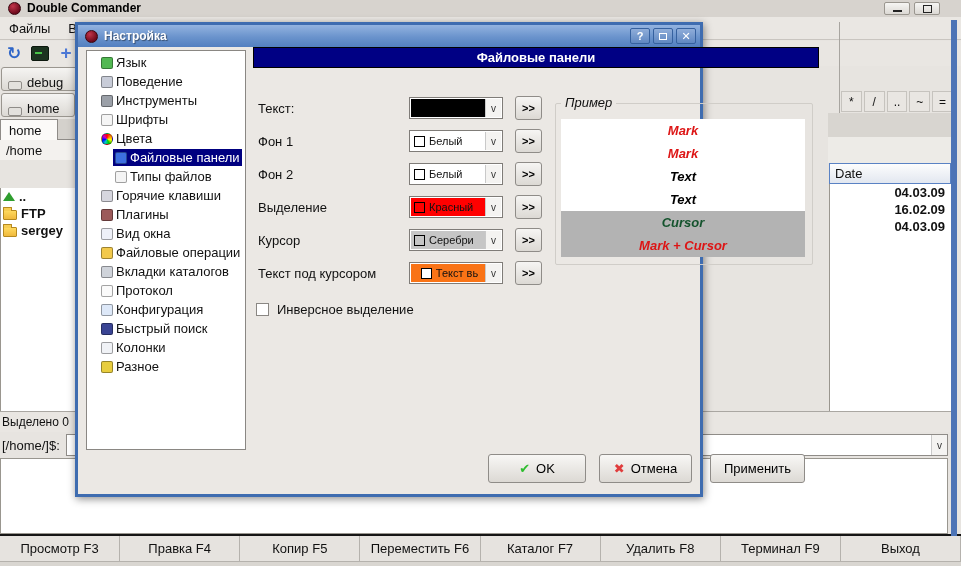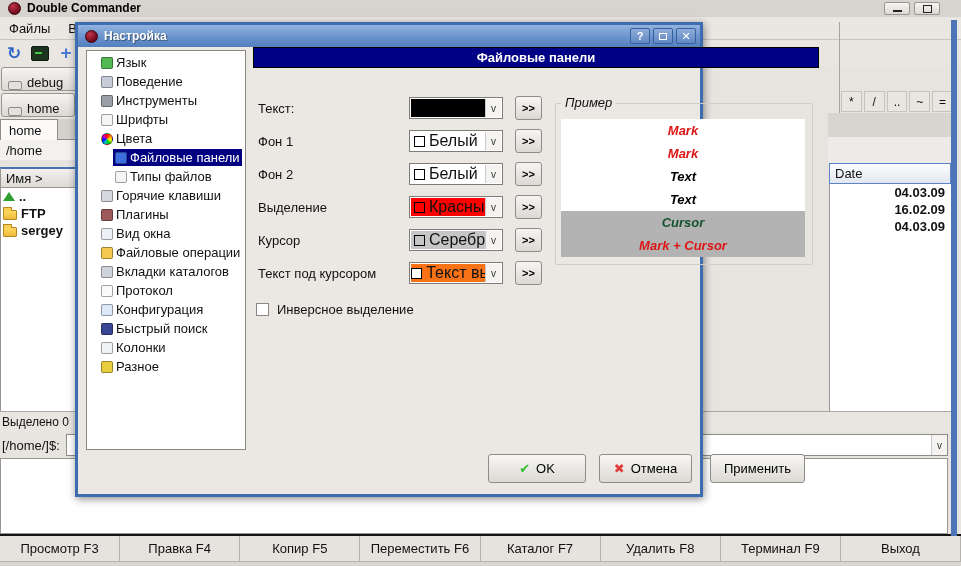--- a/index.html
+++ b/index.html
@@ -95,21 +95,21 @@
   .field-row:nth-child(1){top:50px;}
   .field-row:nth-child(2){top:83px;}
   .field-row:nth-child(3){top:116px;}
   .field-row:nth-child(4){top:149px;}
   .field-row:nth-child(5){top:182px;}
   .field-row:nth-child(6){top:215px;}
   .field-label{position:absolute;left:0;top:0;line-height:24px;}
   .combo{position:absolute;left:151px;top:0;width:94px;height:22px;background:#fff;border:1px solid #7f7c78;display:flex;padding:1px;}
   .combo .fill{flex:1;display:flex;align-items:center;padding-left:3px;gap:4px;overflow:hidden;}
   .swatch{width:11px;height:11px;border:1px solid #000;flex:none;}
-  .combo-text{font-size:16px;white-space:nowrap;}
+  .combo-text{font-size:11px;white-space:nowrap;}
   .more-btn{position:absolute;left:257px;top:-1px;width:27px;height:24px;background:linear-gradient(#f6f5f3,#dcd9d4);
        border:1px solid #8f8c88;border-radius:3px;font-size:11px;font-weight:bold;display:flex;align-items:center;justify-content:center;}
 
   .example-group{position:absolute;left:477px;top:56px;width:258px;height:162px;border:1px solid #d0cdc8;border-radius:2px;font-style:italic;}
   .example-label{position:absolute;left:5px;top:-9px;background:#ebe8e4;padding:0 4px;font-size:13px;}
   .sample-box{position:absolute;left:5px;top:15px;width:244px;height:138px;background:#fff;}
   .sample-row{height:23px;line-height:23px;text-align:center;font-weight:bold;font-size:13px;}
 
   .checkbox-row{position:absolute;left:178px;top:255px;display:flex;align-items:center;gap:8px;}
   .checkbox-box{width:13px;height:13px;background:#fff;border:1px solid #8a8783;}
@@ -165,23 +165,20 @@
       <span class="drive-ico" data-name="drive-icon"></span>
       <span>home</span>
     </div>
 
     <div class="tab-home" data-name="panel-tab-home">
       <span>home</span>
     </div>
     <div class="tab-rest" data-name="tab-strip"></div>
     <div class="path-row" data-name="current-path">
       <span>/home</span>
-    </div>
-    <div class="name-header" data-name="name-column-header">
-      <span>Имя &gt;</span>
     </div>
     <div class="file-list" data-name="file-list">
         <div class="file-row" data-name="file-list-item">
     <span class="fico" data-name="up-arrow-icon"></span>
     <span class="lbl">..</span>
   </div>
         <div class="file-row" data-name="file-list-item">
     <span class="fico" data-name="folder-icon"></span>
     <span class="lbl">FTP</span>
   </div>

